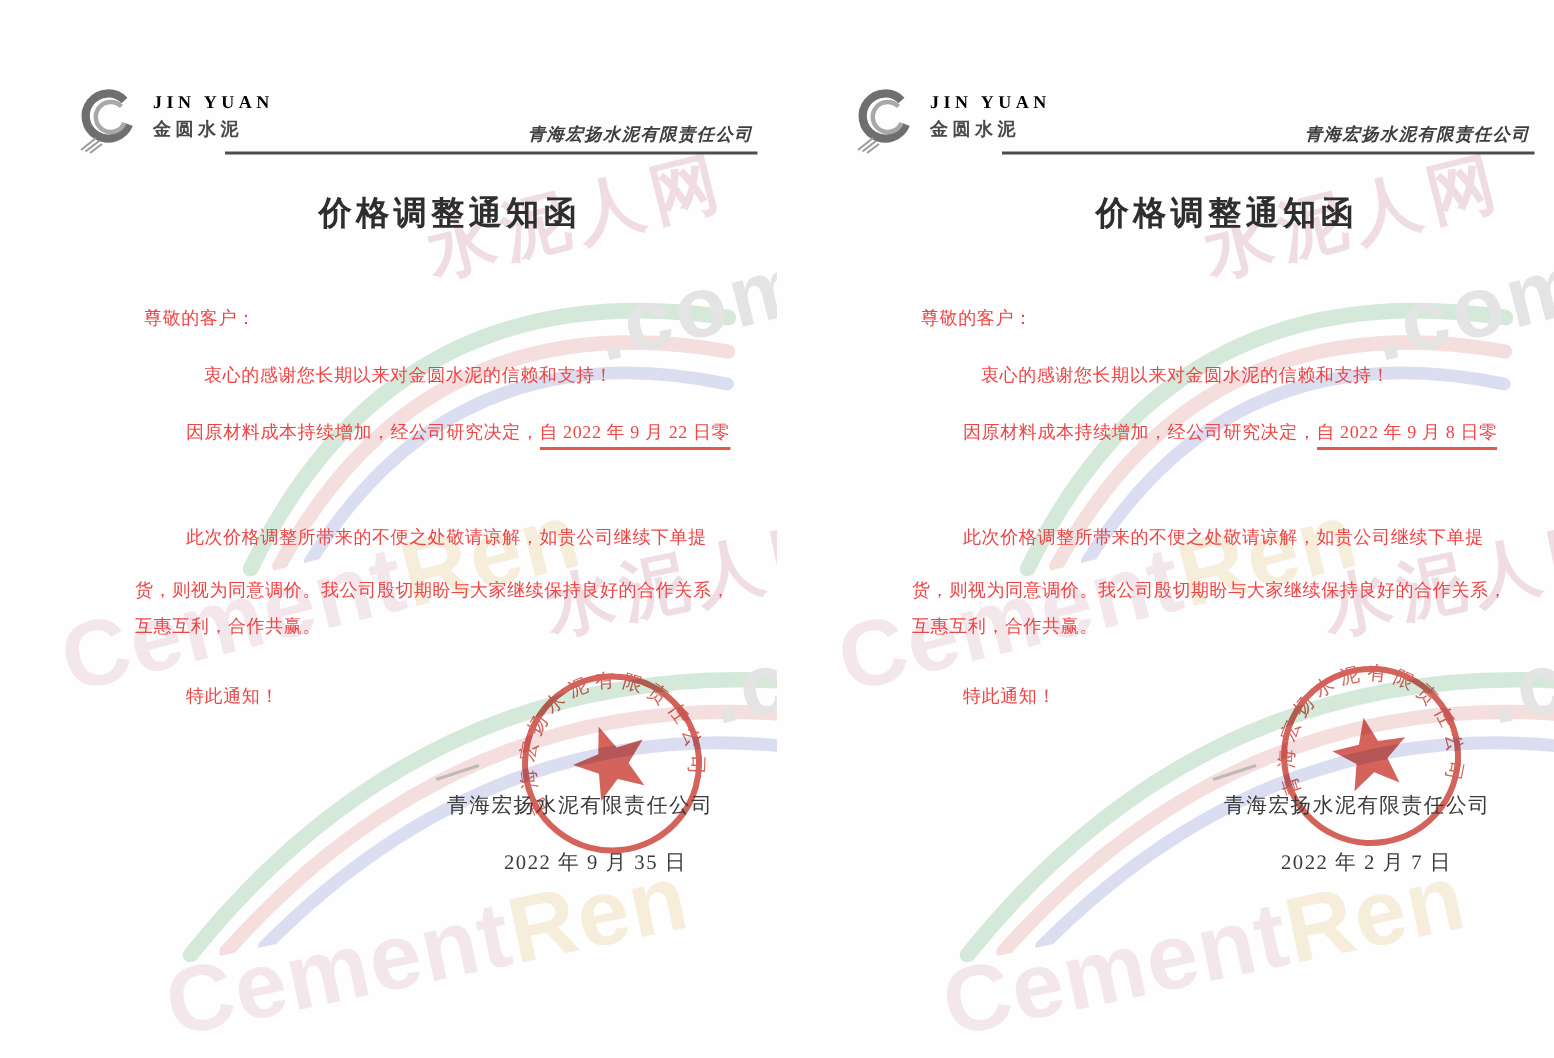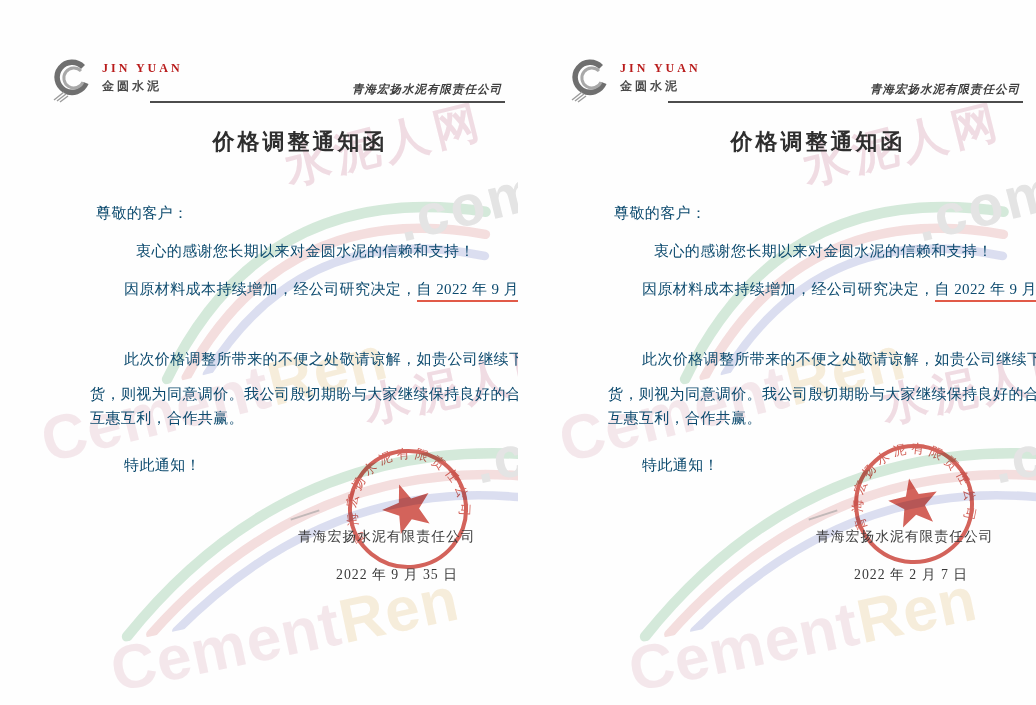--- a/index.html
+++ b/index.html
@@ -8,30 +8,30 @@
     font-family:"Liberation Serif","DejaVu Serif",serif;
   }
   .page{position:absolute;top:0;width:518px;height:705px;overflow:hidden;background:#fefefe;}
   #page0{left:0;}
   #page1{left:518px;}
 
   
   .logo-wrap{position:absolute;left:50px;top:58px;width:150px;height:50px;}
   .logo-swirl{position:absolute;left:0;top:0;}
   .logo-texts{position:absolute;left:52px;top:3px;}
-  .logo-en{font-family:"Liberation Serif",serif;font-weight:bold;font-size:12px;letter-spacing:3px;color:#b91c1c;white-space:nowrap;}
+  .logo-en{font-family:"Liberation Serif",serif;font-weight:bold;font-size:12px;letter-spacing:3px;color:#000000;white-space:nowrap;}
   .logo-cn{font-family:"Liberation Sans",sans-serif;font-weight:bold;font-size:12px;letter-spacing:3px;color:#4a4a4a;margin-top:2px;white-space:nowrap;}
   .header-company{position:absolute;right:16px;top:82px;font-style:italic;font-weight:bold;font-size:11.5px;color:#3e3e3e;letter-spacing:1px;white-space:nowrap;}
   .header-rule{position:absolute;left:150px;right:13px;top:101px;border-top:2px solid #4c4c4c;height:0;}
 
   
   .doc-title{position:absolute;left:82px;top:127px;width:436px;text-align:center;
     font-family:"Liberation Sans","DejaVu Sans",sans-serif;font-weight:bold;font-size:22px;
     letter-spacing:3px;color:#2e2e2e;}
-  .ln{position:absolute;font-size:15px;color:#0c4a6e;letter-spacing:0.4px;white-space:nowrap;}
+  .ln{position:absolute;font-size:12px;color:#ef4444;letter-spacing:0.4px;white-space:nowrap;}
   .ln-salutation{left:96px;top:204px;}
   .ln-thanks{left:136px;top:242px;}
   .ln-reason1{left:124px;top:280px;}
   .ln-reason2{left:90px;top:316px;}
   .ln-apology1{left:124px;top:350px;}
   .ln-apology2{left:90px;top:385px;}
   .ln-apology3{left:90px;top:409px;}
   .ln-notice{left:124px;top:456px;}
   .u-red{border-bottom:2px solid #e15a48;padding-bottom:2.5px;}
   .sig-company{position:absolute;left:298px;top:528px;font-size:13.8px;color:#3a3a3a;letter-spacing:1px;white-space:nowrap;}

